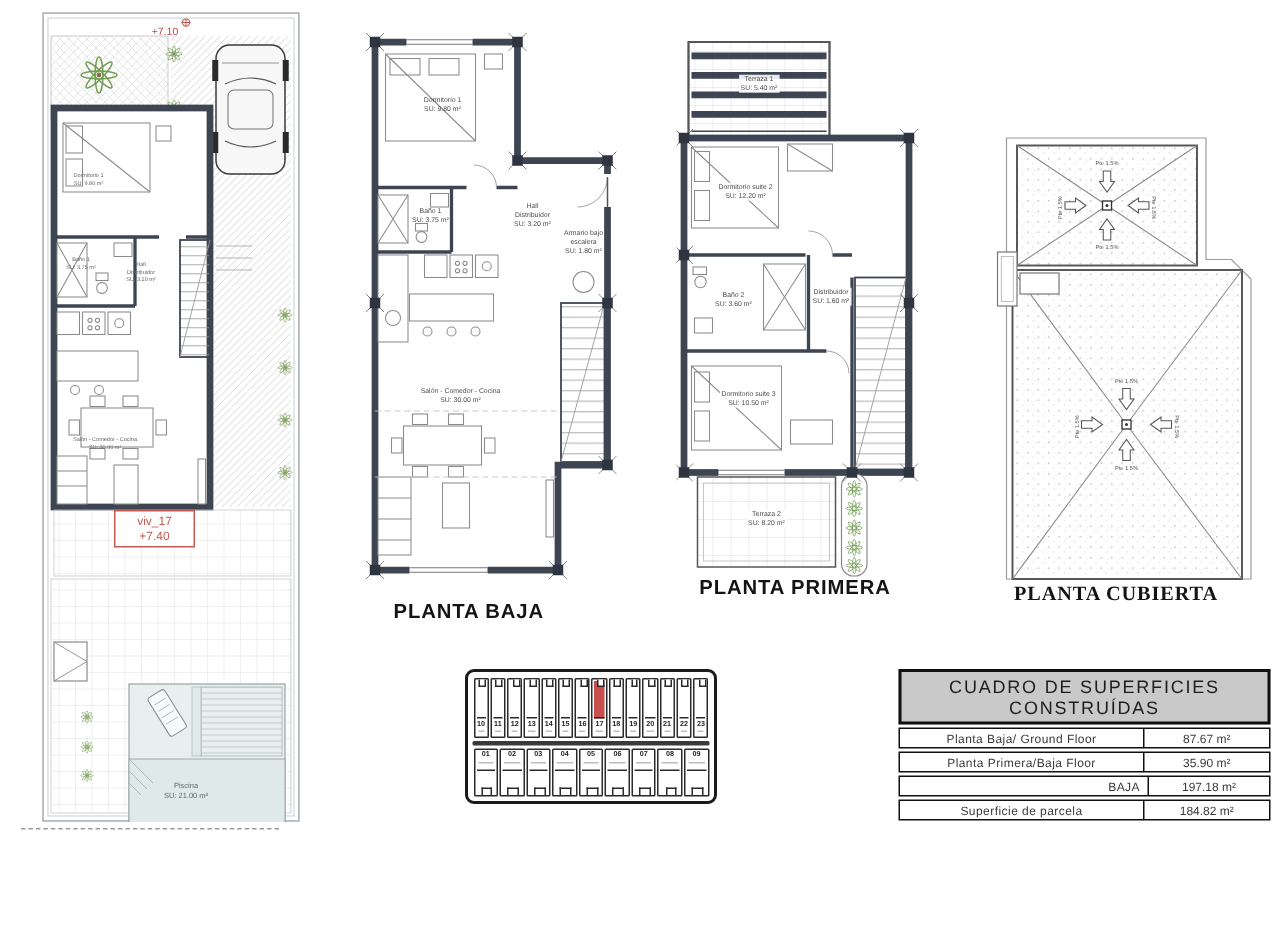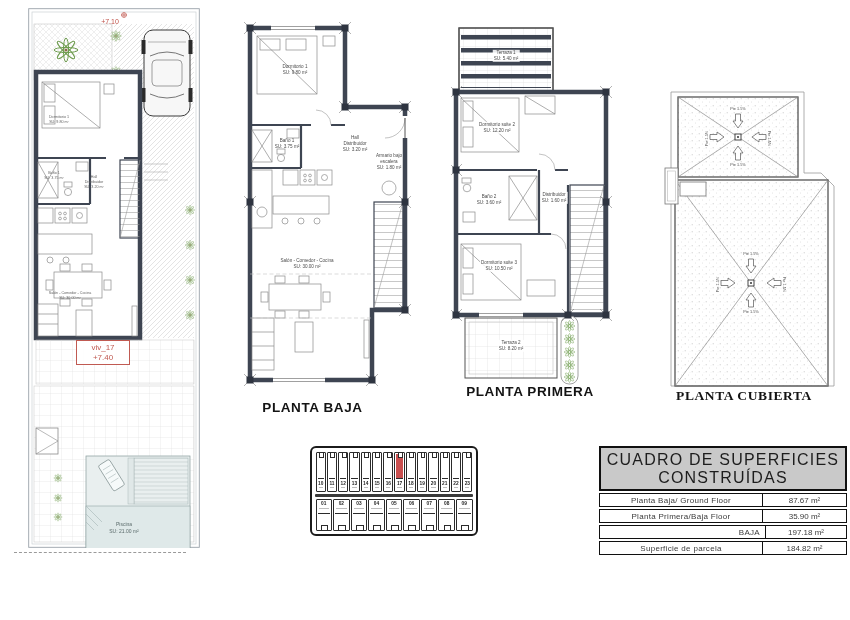--- a/index.html
+++ b/index.html
@@ -32,21 +32,21 @@
   .kp-notch{position:absolute;top:-1px;left:25%;width:46%;height:4px;background:#fff;
             border:0.7px solid #2b2b2b;border-top:none;}
   .kp-bottom .kp-notch{top:auto;bottom:-1px;border-top:0.7px solid #2b2b2b;border-bottom:none;}
   .kp-num{font-size:4.8px;font-weight:bold;text-align:center;color:#1e1e1e;line-height:1.5;}
   .kp-sub{border-top:0.6px solid #bdbdbd;margin:0 2px 1px;height:2px;}
   .kp-cell.hl .kp-foot{background:#c94f4f;}
   .kp-street{height:3px;background:#3a3a3a;margin:1.5px 0;border-radius:1px;}
 
   
   .areas-table{position:absolute;left:599px;top:446px;width:248px;}
-  .at-title{border:2px solid #101010;background:#c9c9c9;font-size:16px;letter-spacing:1.2px;
+  .at-title{border:2px solid #101010;background:#c9c9c9;font-size:12px;letter-spacing:1.2px;
             text-align:center;padding:3px 0 2px;color:#1d1d1d;margin-bottom:2px;}
   .at-row{display:flex;border:1.6px solid #101010;margin-bottom:2px;background:#fff;}
   .at-label{width:158px;border-right:1.6px solid #101010;text-align:center;font-size:8px;
             color:#3a3a3a;padding:1.5px 2px;letter-spacing:.3px;}
   .at-value{flex:1;text-align:center;font-size:8px;color:#3a3a3a;padding:1.5px 2px;}
   .at-row.total .at-label{text-align:right;padding-right:5px;}
 </style>
 </head>
 <body>
 

